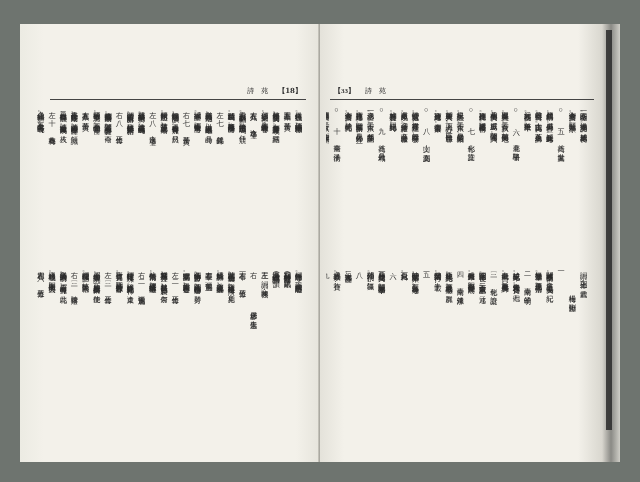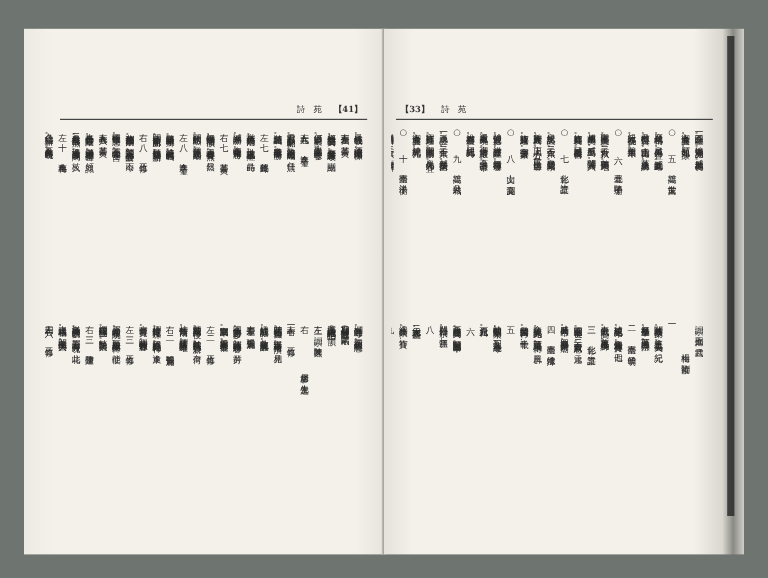--- a/index.html
+++ b/index.html
@@ -10,21 +10,21 @@
     position:relative;
   }
   .book {
     position:absolute; left:20px; top:24px; width:600px; height:438px;
   }
   .page {
     position:absolute; top:0; height:438px; background:#f2f0e8;
     overflow:hidden;
   }
   .page.left { left:0; width:300px; background:linear-gradient(90deg,#ecebe3 0%,#f3f1ea 8%,#f3f1ea 92%,#e6e4dc 100%); }
-  .page.right { left:300px; width:300px; background:linear-gradient(90deg,#e4e2da 0%,#f3f1ea 8%,#f3f1ea 86%,#d9d7cf 94%,#8a8a85 97%,#cfcec7 100%); }
+  .page.right { left:300px; width:300px; background:linear-gradient(90deg,#e4e2da 0%,#f3f1ea 8%,#f3f1ea 86%,#d9d7cf 94%,#8a8a85 97%,#cfcec7 100%);font-family:Liberation Serif, serif; }
   .spine { position:absolute; left:298px; top:0; width:4px; height:438px; background:linear-gradient(90deg,#cfcdc4,#9e9c95,#cfcdc4); }
   .edge-shadow { position:absolute; right:8px; top:6px; width:6px; height:400px; background:#2b2b2b; opacity:.85; }
   .header {
     position:absolute; top:60px; height:14px; font-size:7px; color:#333; 
     display:flex; align-items:center; gap:10px;
   }
   .page.left .header { right:18px; flex-direction:row-reverse; }
   .page.right .header { left:14px; }
   .rule { position:absolute; top:75px; height:1px; background:#444; }
   .page.left .rule { left:30px; right:14px; }
@@ -39,21 +39,21 @@
   .page.right .block.top { right:32px; top:82px; height:150px; width:262px; }
   .page.right .block.bottom { right:32px; top:242px; height:170px; width:262px; }
   .pagenum { font-weight:bold; }
 </style>
 </head>
 <body>
 
 <div class="book">
   <div class="page left">
     <div class="header">
-      <span class="pagenum">【41】</span>
+      <span class="pagenum">【18】</span>
       <span>詩　苑</span>
     </div>
     <div class="rule"></div>
     <div class="block top"><div>風流慣杜牧。酒債楊上問糟糠。</div><div>右五左十四　黃慕寅</div><div>何幾年寫品質明。有梁無雁苦羅嘆。團結</div><div>何須窮樂寒。覺非愚昧守敢杏。</div><div>左六右九　　李逸璧</div><div>看衣冠影翩翩。政治當王風耀鳴。任競</div><div>新裝詩穩鳴。尊身鑒不漲時勝。</div><div>左　七　　黃鶴峰</div><div>當年竹馬鎖煙雨。世衣姚臨王本煙。晶時</div><div>誠續新漸々。春暉未報未勝可。</div><div>右　七　　黃慕寅</div><div>無端惜別老江韻。還寄春伴得有無。然日</div><div>閉鎖館悠然。當年甘記渦廟處。</div><div>左　八　　李逸璧</div><div>新題清樂雙年鄉。誰待花嵐舊時鳴。</div><div>閉窗清流鎖新曲。嶺秋渡樂稀新相</div><div>右　八　　王竹修</div><div>接萬潤淵秋淚陽。驚閨還認醉新聲。雨今</div><div>國策敬崇雙意。不悲頭先守當宮。</div><div>左九右十八　黃慕寅</div><div>本是青幹鈔羅陽。消弟漱鐘雕樂聲。頗識</div><div>二月春風歸恨無。清遣女偉鳳表閑。枝人</div><div>左　十　　萬春梅</div><div>色々繡新輯。不及當年告時晚。</div><div>右　十　　王竹修</div></div>
     <div class="block bottom"><div>欄悉無守晦。不須回想舊離愁。</div><div>期日刊發解鼎吟懷(第貳唱)</div><div>擲天詩體七絕詞唱(十一韻)</div><div>左王　詞宗　陳甚熊</div><div>右　　　　　廖居稀　先生選</div><div>左一右十　　王竹修</div><div>花開國色正無倫。吉野移來植海濱。相見</div><div>嬌紅能解語。定教流往醉春人。</div><div>右壹左十二　張鶴玉麗</div><div>國色争誇吉野多。芳園移植錦紛春。群芳</div><div>寂寞問渦早。如愛東皇宿遣春。</div><div>左　二　　王竹修</div><div>紫梗飛團二月後。秋然長國色新裝。奈何</div><div>梓芳無情雨。櫻落嬌紅落處唯。</div><div>右　二　　張鶴玉麗</div><div>櫻梓紅陀得可珠。移固經畔見精神。逢東</div><div>上野何曾見。園林芳樹數春輝。</div><div>左　三　　王竹修</div><div>眉山佳景在茶院。西耕鳳樹壓東軒。能使</div><div>櫻花國爛模。一枝艷宿勝人。</div><div>右　三　　陳雪燈</div><div>滿島嬌倚入參明。眉山三月有芳魂。此花</div><div>上國移栽植。開向東風惜去人。</div><div>左四右六　　王竹修</div><div>熱艷花開豆細鐘。關紅嬌讓給舊春。大和</div></div>
   </div>
 
   <div class="spine"></div>
 
   <div class="page right">

